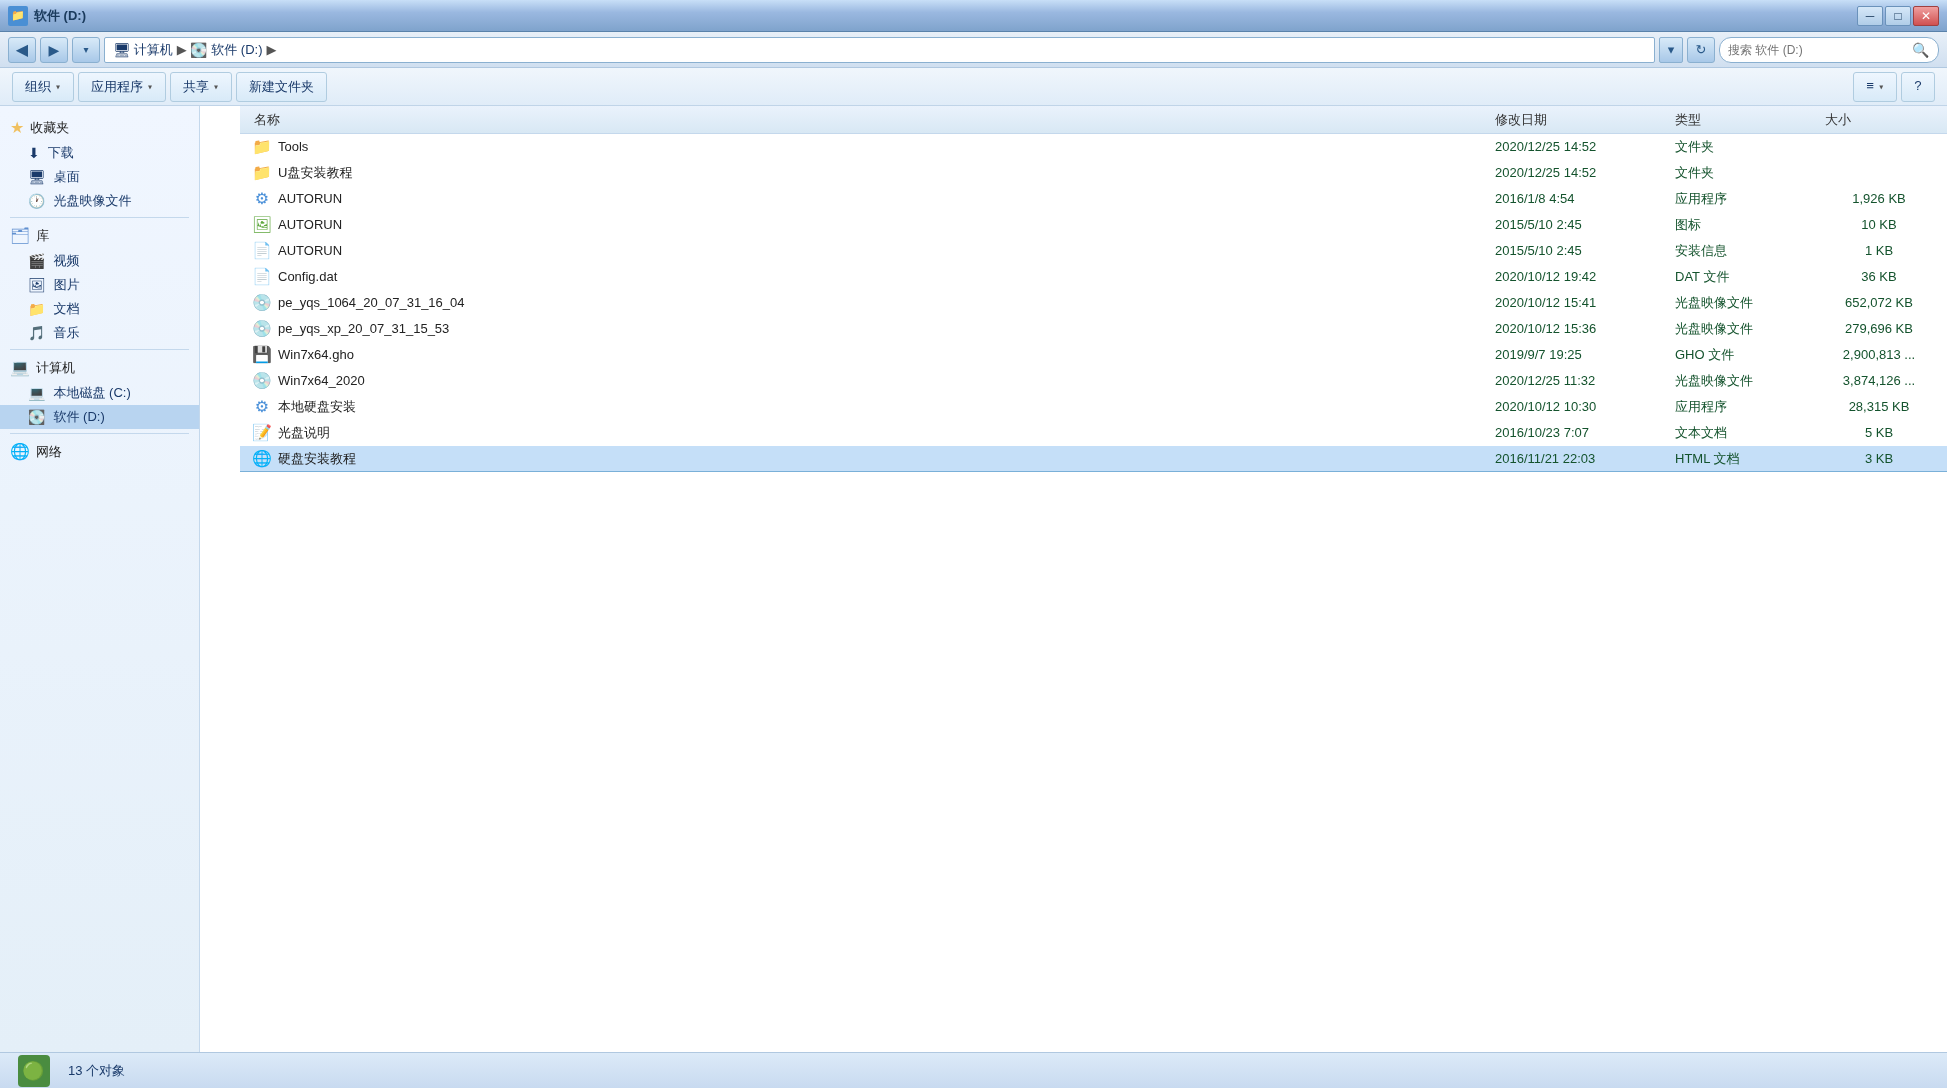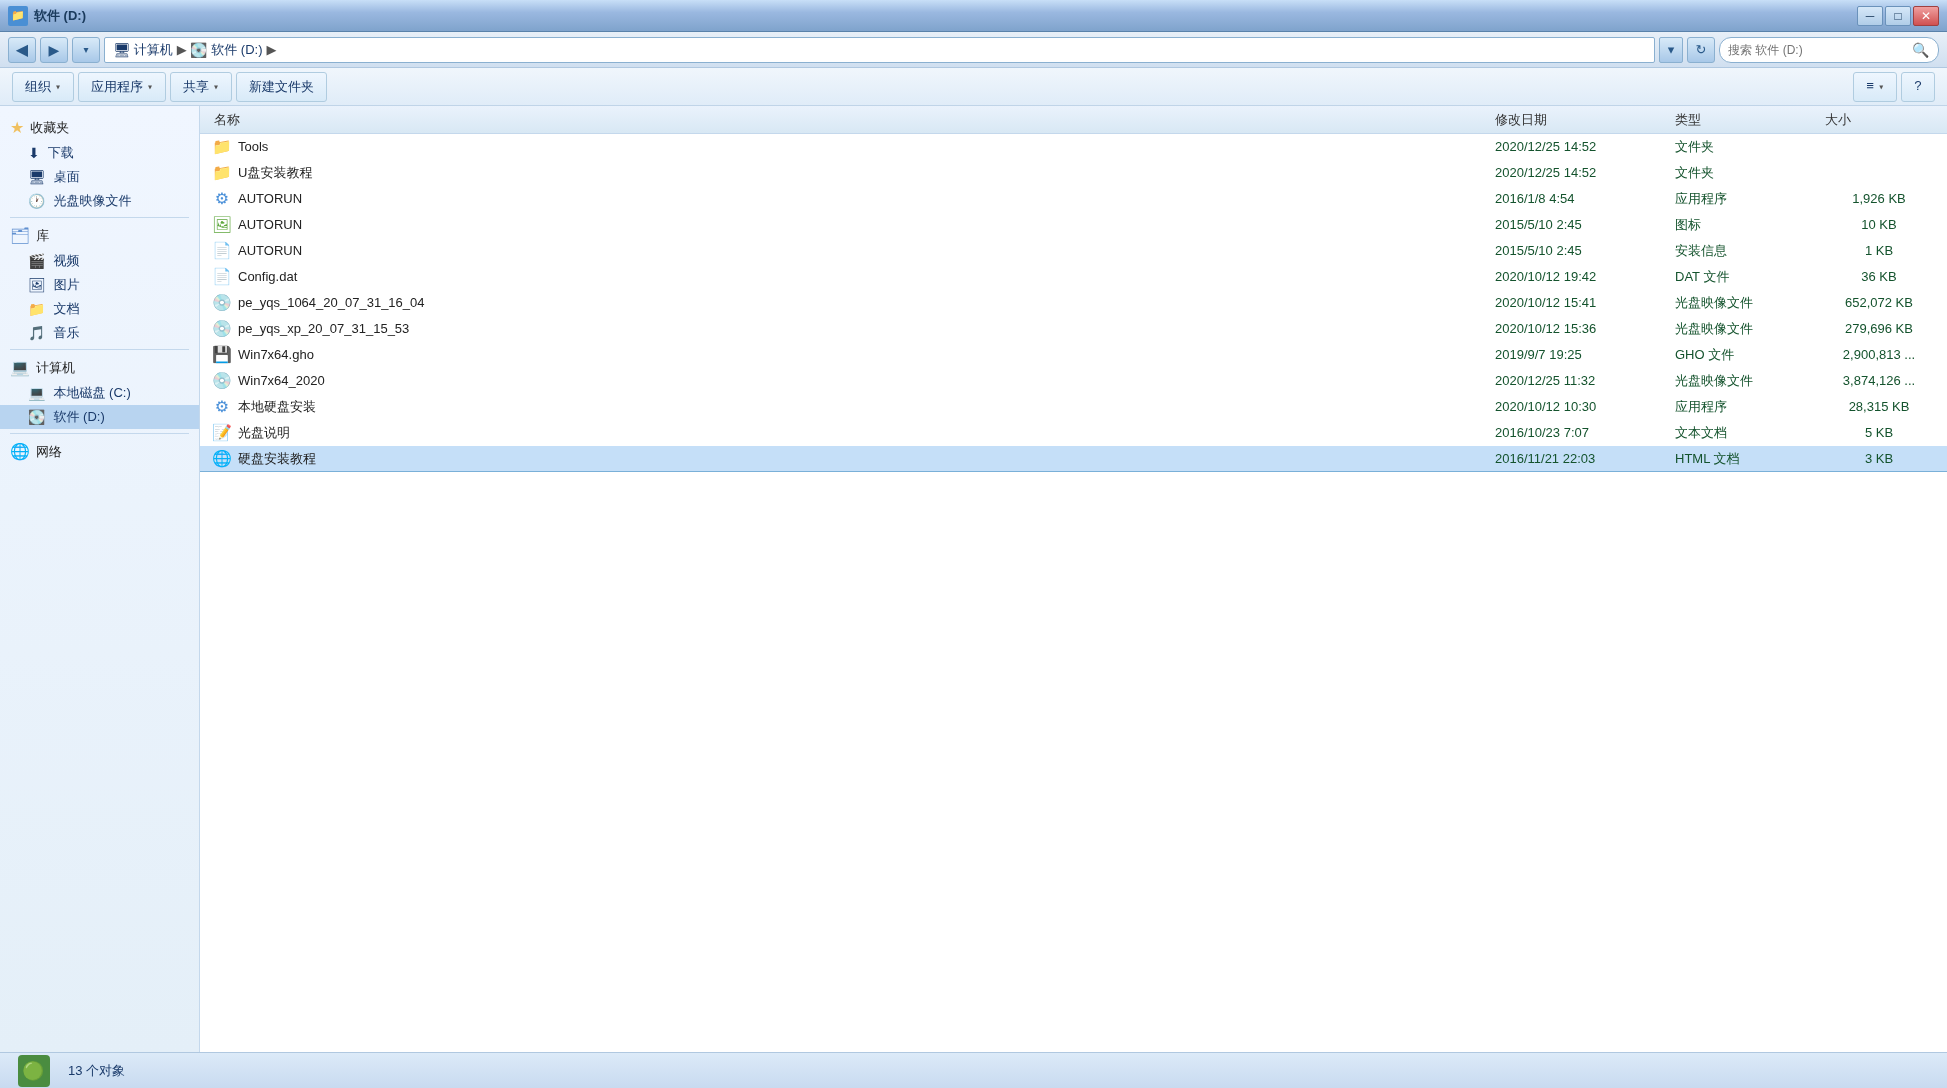--- a/index.html
+++ b/index.html
@@ -186,20 +186,21 @@
     }
     .sidebar-item.selected { background: #b8d4f0; }
     .sidebar-item .item-icon { font-size: 14px; }
     .sidebar-divider { height: 1px; background: #c4d8ec; margin: 4px 10px; }
 
     
     .file-area {
       flex: 1;
       overflow-y: auto;
       padding: 0;
+      margin-left: 40px;
     }
 
     
     .col-headers {
       display: grid;
       grid-template-columns: 1fr 180px 150px 120px;
       border-bottom: 1px solid #c4d8ec;
       background: linear-gradient(to bottom, #eaf2fc, #d8e8f4);
       height: 28px;
       align-items: center;

